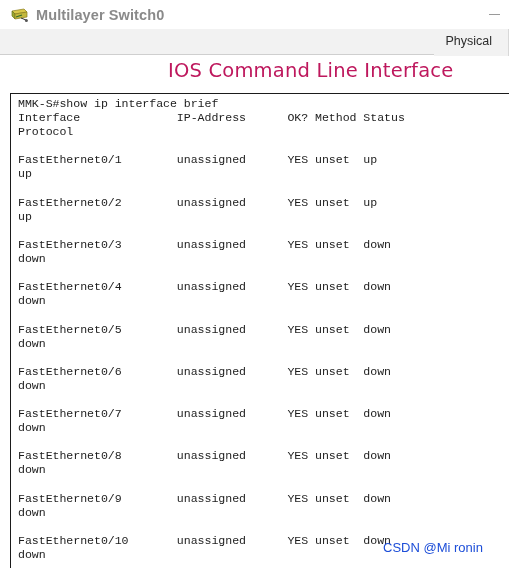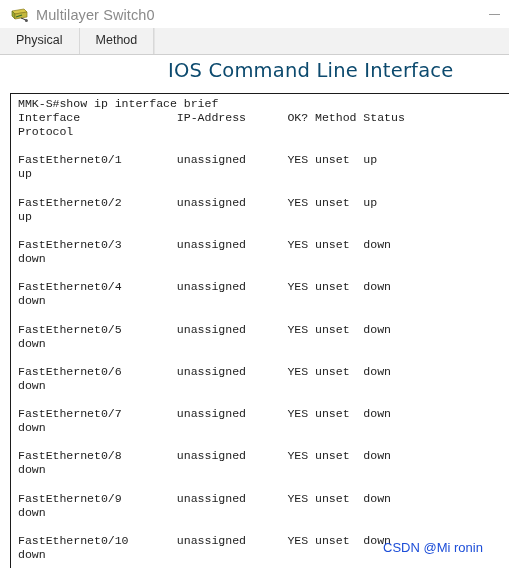--- a/index.html
+++ b/index.html
@@ -17,20 +17,21 @@
 
   
   .titlebar {
     position: absolute;
     left: 0; top: 0;
     width: 509px;
     height: 29px;
     background: #ffffff;
     display: flex;
     align-items: center;
+    font-weight: bold;
   }
   .title-icon {
     width: 20px;
     height: 18px;
     margin-left: 9px;
     margin-right: 7px;
     position: relative;
     flex: 0 0 auto;
   }
   .title-icon svg { display: block; }
@@ -65,20 +66,21 @@
   .tabstrip {
     position: absolute;
     left: 0; top: 29px;
     width: 509px;
     height: 26px;
     background: #f2f2f2;
     border-bottom: 1px solid #cfcfcf;
     display: flex;
     align-items: flex-end;
     box-sizing: border-box;
+    flex-direction: column;
   }
   .tab {
     height: 26px;
     line-height: 25px;
     padding: 0 16px;
     font-size: 12.5px;
     color: #2c2c2c;
     background: #f2f2f2;
     border-right: 1px solid #d8d8d8;
     box-sizing: border-box;
@@ -108,21 +110,21 @@
     left: 0; top: 56px;
     width: 509px;
     height: 33px;
     background: #ffffff;
   }
   .panel-heading .heading-text {
     position: absolute;
     left: 168px;
     top: 3px;
     font-size: 19.5px;
-    color: #0c4a6e;
+    color: #be185d;
     white-space: nowrap;
     font-family: "DejaVu Sans", sans-serif;
     letter-spacing: 0.2px;
   }
 
   
   .terminal {
     position: absolute;
     left: 10px;
     top: 93px;

